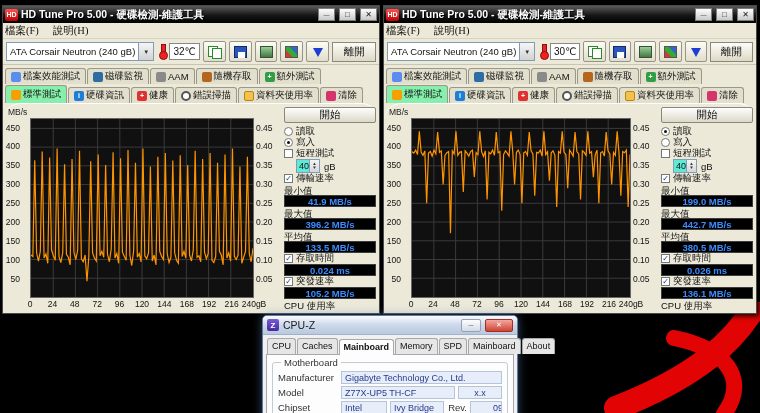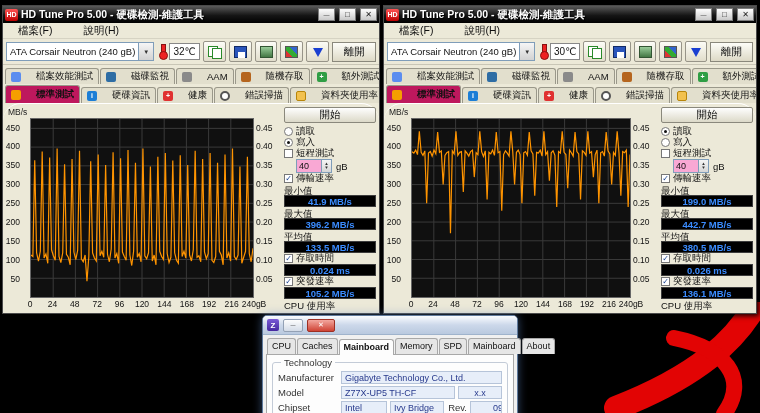--- a/index.html
+++ b/index.html
@@ -18,22 +18,22 @@
            font-weight:bold; display:flex; align-items:center; justify-content:center; border-radius:2px; }
   .ttext { flex:1; color:#fff; font-size:10.5px; font-weight:bold; white-space:nowrap;
            overflow:hidden; text-overflow:ellipsis; text-shadow:1px 1px 1px #000; }
   .tbtn { width:17px; height:13px; background:linear-gradient(#fefefe,#c9c9c9); border:1px solid #7d7d7d;
           display:inline-flex; align-items:center; justify-content:center; font-size:8px; color:#222; margin-left:1px; }
   .tbtn-min::after{content:"—"; font-size:6px;}
   .tbtn-max::after{content:"□";}
   .tbtn-close::after{content:"✕";}
 
   
-  .menubar { flex:0 0 16px; display:flex; gap:31px; align-items:center; padding:0 15px;
-             font-size:10.5px; border-bottom:1px solid #d6d3c3; }
+  .menubar { flex:0 0 16px; display:flex; gap:14px; align-items:center; padding:0 2px;
+             font-size:10.5px; border-bottom:1px solid #d6d3c3;font-family:Liberation Serif, serif; }
   .toolbar { flex:0 0 26px; display:flex; align-items:center; gap:3px; padding:2px 3px;
              border-bottom:1px solid #c9c6b6; }
   .combo { width:150px; height:19px; background:#fff; border:1px solid #7f9db9; display:flex; align-items:center; }
   .combo-text { flex:1; font-size:9.5px; padding:0 3px; white-space:nowrap; overflow:hidden; }
   .combo-arrow { width:15px; height:100%; background:linear-gradient(#f6f6f6,#d2d2d2);
                  border-left:1px solid #7f9db9; display:flex; align-items:center; justify-content:center;
                  font-size:6px; color:#333; }
   .combo-arrow::after{content:"▼";}
   .thermo { width:7px; height:16px; position:relative; margin-left:2px; flex:0 0 7px;}
   .thermo::before{content:""; position:absolute; left:2px; top:0; width:3px; height:11px; background:#e22; border:1px solid #811;}
@@ -50,24 +50,24 @@
   .ic-print{background:linear-gradient(#9c9,#474); border:1px solid #353;}
   .ic-options{background:linear-gradient(45deg,#d33 33%,#3a3 33% 66%,#36c 66%); border:1px solid #555;}
   .ic-down{width:0; height:0; border-left:5px solid transparent; border-right:5px solid transparent; border-top:9px solid #1a3fd1; margin-top:2px;}
   .exitbtn { margin-left:auto; width:46px; height:20px; background:linear-gradient(#fdfdf8,#ddd9c6);
              border:1px solid #8a887c; border-radius:0; font-size:10.5px; display:flex; align-items:center; justify-content:center;}
 
   
   .tabrow { display:flex; align-items:flex-end; gap:1px; padding:1px 2px 0; overflow:hidden; }
   .tabrow1 { flex:0 0 19px; }
   .tabrow2 { flex:0 0 19px; }
-  .tab { display:flex; align-items:center; gap:15px; height:16px; padding:0 5px; font-size:9.5px;
+  .tab { display:flex; align-items:center; gap:2px; height:16px; padding:0 5px; font-size:9.5px;
          white-space:nowrap; background:#e2dfcd; border:1px solid #9a988a; border-bottom:none;
          border-radius:3px 3px 0 0; }
-  .tab.active { background:#be185d; height:18px; font-weight:bold; }
+  .tab.active { background:#86efac; height:18px; font-weight:normal; }
   .tabic { width:10px; height:10px; flex:0 0 10px; border-radius:2px; display:inline-flex;
            align-items:center; justify-content:center; font-size:7px; font-weight:bold; color:#fff; }
   .i-filebench{background:#5b8def;} .i-monitor{background:#2e6da4;} .i-aam{background:#8a8a8a;}
   .i-random{background:#b5651d;} .i-extra{background:#2f9e44;} .i-extra::after{content:"+";}
   .i-bench{background:#f59f00;} .i-info{background:#1c7ed6;} .i-info::after{content:"i";}
   .i-health{background:#e03131;} .i-health::after{content:"+";}
   .i-scan{background:#fff; border:2px solid #555; border-radius:50%;}
   .i-folder{background:#f2c14e; border:1px solid #b8860b;} .i-erase{background:#d6336c;}
 
   
@@ -101,21 +101,21 @@
   .panel { width:92px; flex:0 0 92px; display:flex; flex-direction:column; font-size:9.5px; overflow:hidden; }
   .startbtn { height:18px; background:linear-gradient(#fefefe,#dcd9c8); border:1px solid #8a887c;
               border-radius:2px; font-size:10.5px; margin-bottom:3px; display:flex; align-items:center; justify-content:center;}
   .prow { display:flex; align-items:center; gap:3px; height:11px; }
   .rad { width:9px; height:9px; flex:0 0 9px; border-radius:50%; background:#fff; border:1px solid #777; position:relative; }
   .rad.on::after { content:""; position:absolute; left:2px; top:2px; width:3px; height:3px; border-radius:50%; background:#111; }
   .chk { width:9px; height:9px; flex:0 0 9px; background:#fff; border:1px solid #777;
          display:flex; align-items:center; justify-content:center; font-size:8px; color:#17408f; }
   .chk.on::after { content:"✓"; margin-top:-1px; }
   .spinrow { display:flex; align-items:center; gap:4px; height:15px; margin-left:12px; }
-  .spin { display:flex; width:36px; height:14px; border:1px solid #7f9db9; background:#f9a8d4; }
+  .spin { display:flex; width:24px; height:14px; border:1px solid #7f9db9; background:#5eead4; }
   .spinval { flex:1; font-size:9px; display:flex; align-items:center; padding-left:2px; }
   .spinbtns { width:10px; flex:0 0 10px; display:flex; flex-direction:column; align-items:center; justify-content:center;
               background:linear-gradient(#f5f5f5,#d6d6d6); border-left:1px solid #7f9db9; font-size:4.5px; line-height:4.5px; color:#333;}
   .spin-up::after{content:"▲";} .spin-dn::after{content:"▼";}
   .lbl { height:10px; margin-top:1px; }
   .valbox { height:12px; background:#000; color:#3b8cff; font-weight:bold; font-size:9.5px;
             border:1px solid #3c3c3c; display:flex; align-items:center; justify-content:center; }
 
   
   .cpuz { position:absolute; left:262px; top:315px; width:256px; height:118px; background:#f0f0f0;
@@ -550,35 +550,36 @@
       <div class="valbox">136.1 MB/s</div>
       <div class="lbl">CPU 使用率</div>
 
     </div>
   </div>
 </div>
 
 <div class="cpuz">
   <div class="cz-tbar">
     <span class="cz-icon">Z</span>
+    <span class="cz-title">CPU-Z</span>
     <span class="cz-btn cz-btn-min"></span>
     <span class="cz-btn close cz-btn-close"></span>
   </div>
   <div class="cz-tabs">
     <span class="cz-tab">CPU</span>
     <span class="cz-tab">Caches</span>
     <span class="cz-tab active">Mainboard</span>
     <span class="cz-tab">Memory</span>
     <span class="cz-tab">SPD</span>
     <span class="cz-tab">Mainboard</span>
     <span class="cz-tab">About</span>
   </div>
   <div class="cz-body">
     <div class="cz-group">
-      <span class="cz-group-label">Technology</span>
+      <span class="cz-group-label">Motherboard</span>
       <div class="cz-row">
         <span class="cz-lab">Manufacturer</span>
         <span class="cz-field f-wide">Gigabyte Technology Co., Ltd.</span>
       </div>
       <div class="cz-row">
         <span class="cz-lab">Model</span>
         <span class="cz-field f-wide">Z77X-UP5 TH-CF</span>
         <span class="cz-field f-rev">x.x</span>
       </div>
       <div class="cz-row">

